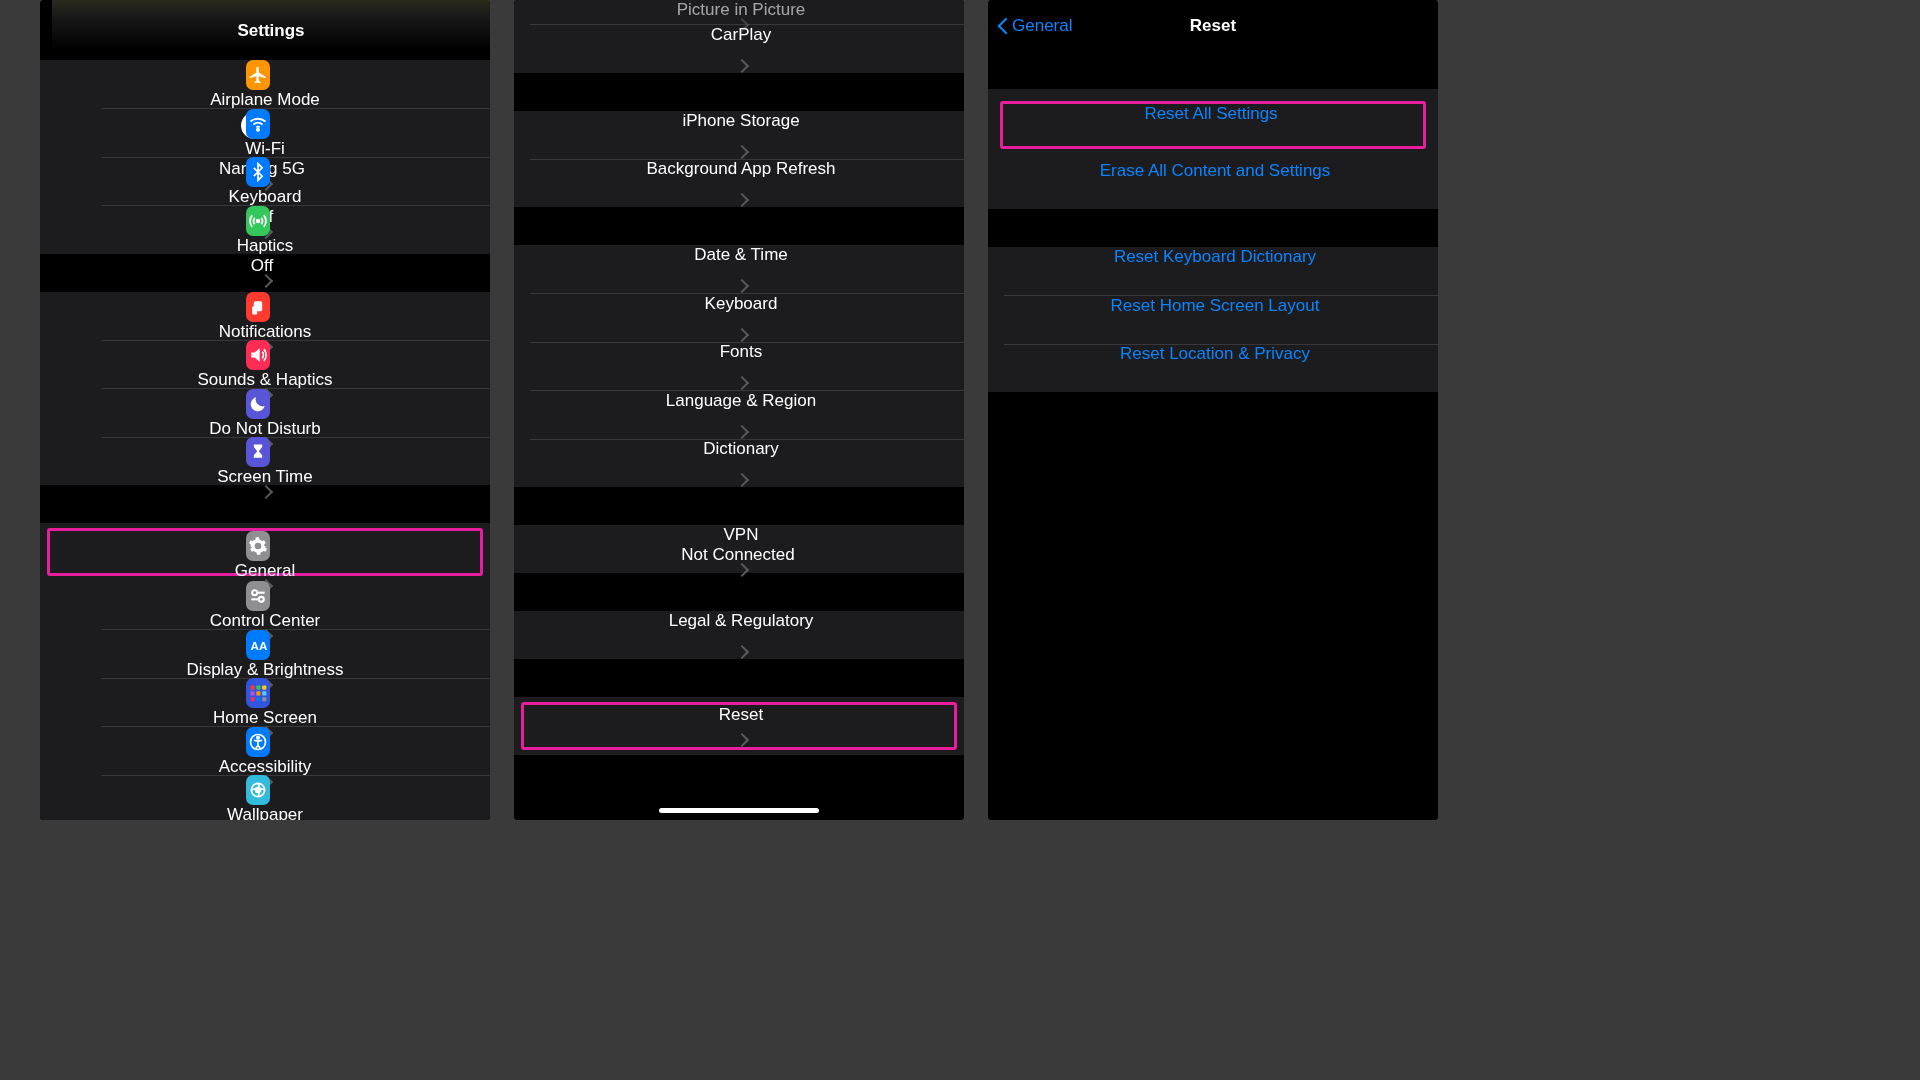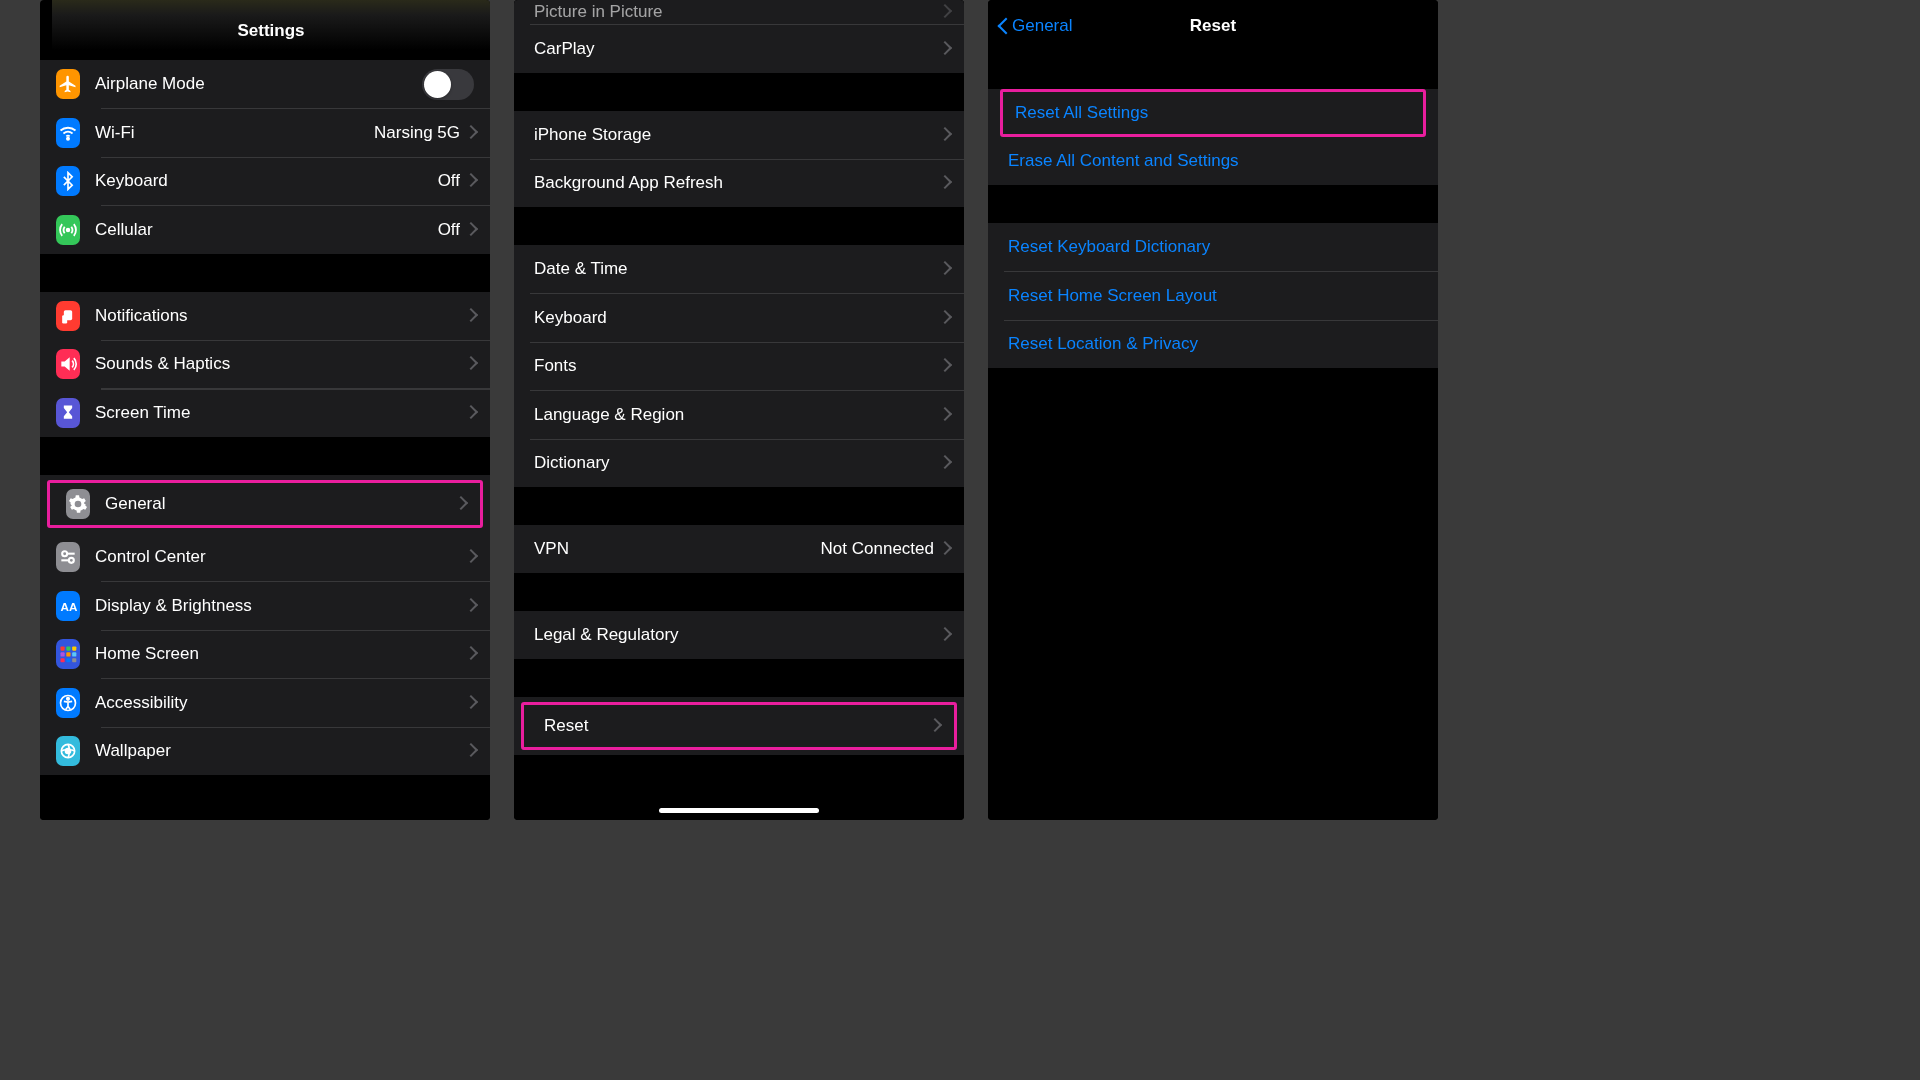--- a/index.html
+++ b/index.html
@@ -86,20 +86,21 @@
       margin-top: 10px;
       justify-content: flex-end;
     }
     .row {
       height: 48px;
       display: flex;
       align-items: center;
       padding: 0 16px 0 16px;
       cursor: pointer;
       position: relative;
+      flex-direction: column;
     }
     .row .icon-box {
       width: 24px;
       height: 30px;
       border-radius: 7px;
       display: flex;
       align-items: center;
       justify-content: center;
       margin-right: 15px;
       flex-shrink: 0;
@@ -237,21 +238,21 @@
       <div class="row">
         <div class="icon-box" style="background:#34c759">
           <svg class="icon-svg" viewBox="0 0 24 24" fill="none" stroke="#fff" stroke-width="2.2">
               <path d="M5 5a11 11 0 000 14"></path>
               <path d="M19 5a11 11 0 010 14"></path>
               <path d="M8 8a7 7 0 000 8"></path>
               <path d="M16 8a7 7 0 010 8"></path>
               <circle cx="12" cy="12" r="1.6" fill="#fff"></circle>
             </svg>
         </div>
-        <span class="label">Cellular</span>
+        <span class="label">Haptics</span>
         <span class="value">Off</span>
         <span class="chevron"></span>
       </div>
     </div>
 
     <div class="group">
       <div class="row">
         <div class="icon-box" style="background:#ff3b30">
           <svg class="icon-svg" viewBox="0 0 24 24" fill="#fff">
               <rect x="7" y="5" width="10" height="12" rx="2"></rect>
@@ -267,20 +268,29 @@
           <svg class="icon-svg" viewBox="0 0 24 24" fill="#fff">
               <path d="M4 9v6h4l6 5V4l-6 5H4z"></path>
               <path d="M17 8a6 6 0 010 8" stroke="#fff" stroke-width="2" fill="none"></path>
               <path d="M19 5a10 10 0 010 14" stroke="#fff" stroke-width="2" fill="none"></path>
             </svg>
         </div>
         <span class="label">Sounds &amp; Haptics</span>
         <span class="chevron"></span>
       </div>
       <div class="divider"></div>
+      <div class="row">
+        <div class="icon-box" style="background:#5856d6">
+          <svg class="icon-svg" viewBox="0 0 24 24" fill="#fff">
+              <path d="M20 14.5A8.5 8.5 0 019.5 4 8.5 8.5 0 1020 14.5z"></path>
+            </svg>
+        </div>
+        <span class="label">Do Not Disturb</span>
+        <span class="chevron"></span>
+      </div>
       <div class="divider"></div>
       <div class="row">
         <div class="icon-box" style="background:#5856d6">
           <svg class="icon-svg" viewBox="0 0 24 24" fill="#fff">
               <path d="M7 3h10v3l-4 5 4 5v3H7v-3l4-5-4-5V3z"></path>
             </svg>
         </div>
         <span class="label">Screen Time</span>
         <span class="chevron"></span>
       </div>
@@ -448,21 +458,21 @@
   <div class="header" style="height:52px;">
     <div class="back-btn">
       <span class="chevron-left"></span>
       <span>General</span>
     </div>
     <span>Reset</span>
   </div>
   <div class="scroll-body">
 
     <div class="group first-reset">
-      <div class="row highlight-magenta" style="margin:0 12px;padding-left:12px;">
+      <div class="row highlight-magenta" style="margin:12px 12px;padding-left:12px;">
         <span class="label link">Reset All Settings</span>
       </div>
       <div class="row">
         <span class="label link">Erase All Content and Settings</span>
       </div>
     </div>
 
 
     <div class="group">
       <div class="row">

